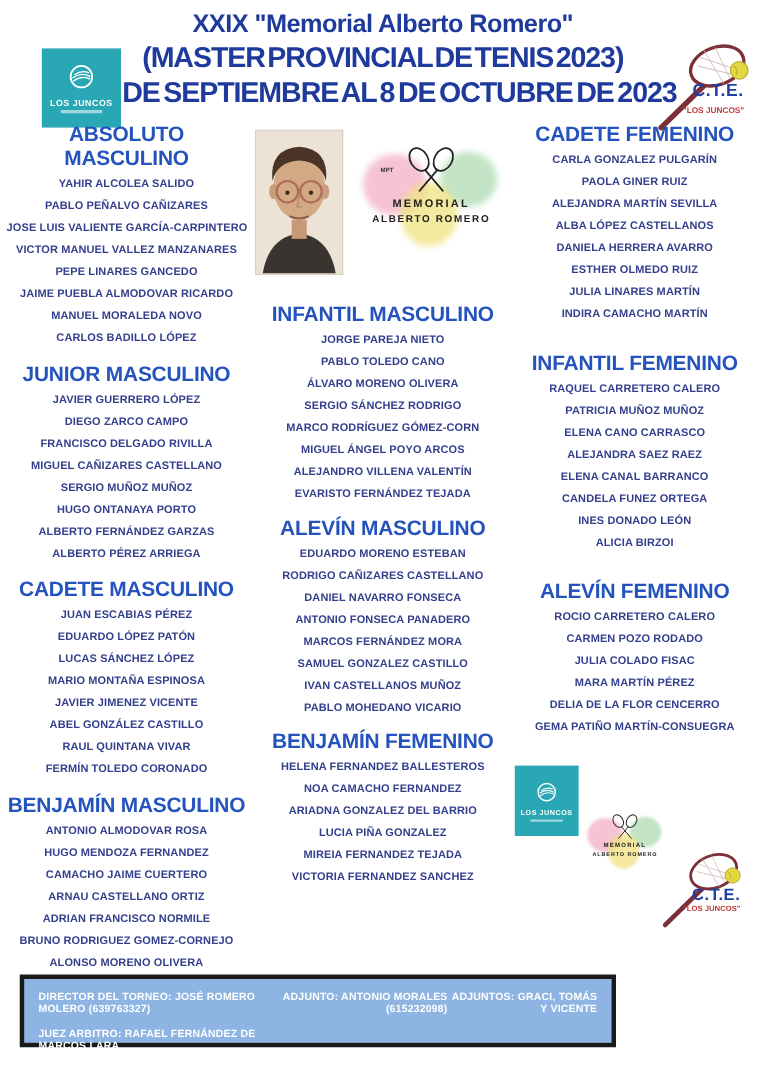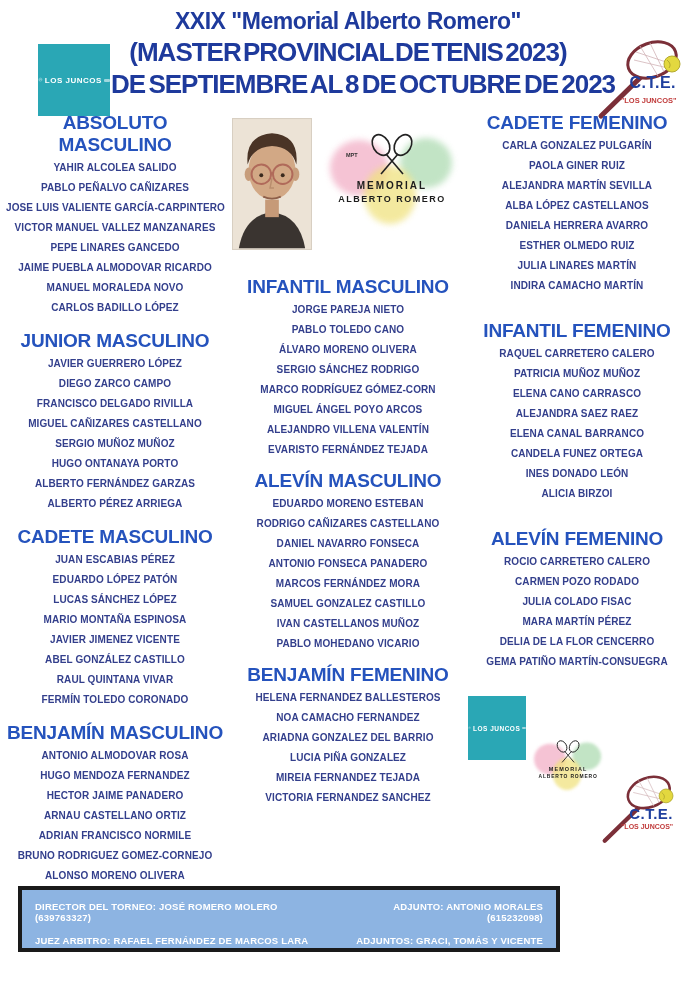--- a/index.html
+++ b/index.html
@@ -7,21 +7,21 @@
         font-family:"Liberation Sans",sans-serif;}
 
   
   .header{position:absolute;left:0;top:0;width:696px;height:118px;}
   .title{position:absolute;left:0;top:6px;width:696px;text-align:center;color:#1e3a9c;font-weight:bold;}
   .t1{font-size:23px;letter-spacing:-0.5px;line-height:30px;}
   .t2{font-size:26px;letter-spacing:-1px;word-spacing:-4px;line-height:32px;}
   .t3{font-size:26px;letter-spacing:-1px;word-spacing:-3px;line-height:33px;}
 
   
-  .lj{background:#2aa7b5;display:flex;flex-direction:row;align-items:center;justify-content:center;gap:2px;}
+  .lj{background:#2aa7b5;display:flex;flex-direction:column;align-items:center;justify-content:center;gap:2px;}
   .lj--top{position:absolute;left:38px;top:44px;width:72px;height:72px;}
   .lj-name{color:#fff;font-weight:bold;letter-spacing:0.5px;white-space:nowrap;}
   .lj--top .lj-name{font-size:8px;}
   .lj-sub-line{width:38px;height:3px;background:rgba(255,255,255,.55);border-radius:1px;}
   .lj-circle{display:block;}
   .lj--top .lj-circle{width:30px;height:30px;}
 
   
   .cte{position:relative;}
   .cte--top{position:absolute;right:6px;top:34px;width:94px;height:88px;}
@@ -72,21 +72,21 @@
   .mem-small-box .memorial{width:124px;height:112px;transform:scale(0.55);transform-origin:top left;}
   .cte--small{position:absolute;left:128px;top:74px;width:102px;height:76px;}
   .cte--small .cte-name{font-size:15px;}
   .cte--small .cte-sub{font-size:7px;}
 
   
   .footer{position:absolute;left:18px;top:886px;width:542px;height:66px;box-sizing:border-box;
           background:#8db4e2;border:4px solid #1a1a1a;display:flex;justify-content:space-between;
           padding:11px 13px;color:#fff;font-weight:bold;font-size:9.5px;letter-spacing:0.2px;}
   .f-left{display:flex;flex-direction:column;gap:12px;text-align:left;}
-  .f-right{display:flex;flex-direction:column;gap:12px;text-align:right;}
+  .f-right{display:flex;text-align:right;}
 </style>
 </head>
 <body>
 
 <div class="page">
 
   <header class="header">
     <div class="title">
       <div class="t1">XXIX "Memorial Alberto Romero"</div>
       <div class="t2">(MASTER PROVINCIAL DE TENIS 2023)</div>
@@ -153,21 +153,21 @@
         <div class="player">MARIO MONTAÑA ESPINOSA</div>
         <div class="player">JAVIER JIMENEZ VICENTE</div>
         <div class="player">ABEL GONZÁLEZ CASTILLO</div>
         <div class="player">RAUL QUINTANA VIVAR</div>
         <div class="player">FERMÍN TOLEDO CORONADO</div>
       </section>
       <section class="category">
         <h2 class="cat-title">BENJAMÍN MASCULINO</h2>
         <div class="player">ANTONIO ALMODOVAR ROSA</div>
         <div class="player">HUGO MENDOZA FERNANDEZ</div>
-        <div class="player">HECTOR JAIME PANADERO</div>
+        <div class="player">CAMACHO JAIME CUERTERO</div>
         <div class="player">ARNAU CASTELLANO ORTIZ</div>
         <div class="player">ADRIAN FRANCISCO NORMILE</div>
         <div class="player">BRUNO RODRIGUEZ GOMEZ-CORNEJO</div>
         <div class="player">ALONSO MORENO OLIVERA</div>
         <div class="player">JAVIER RESCALVO FUENTES</div>
       </section>
     </div>
 
   <div class="col col-middle">
     <div class="photo-row">

